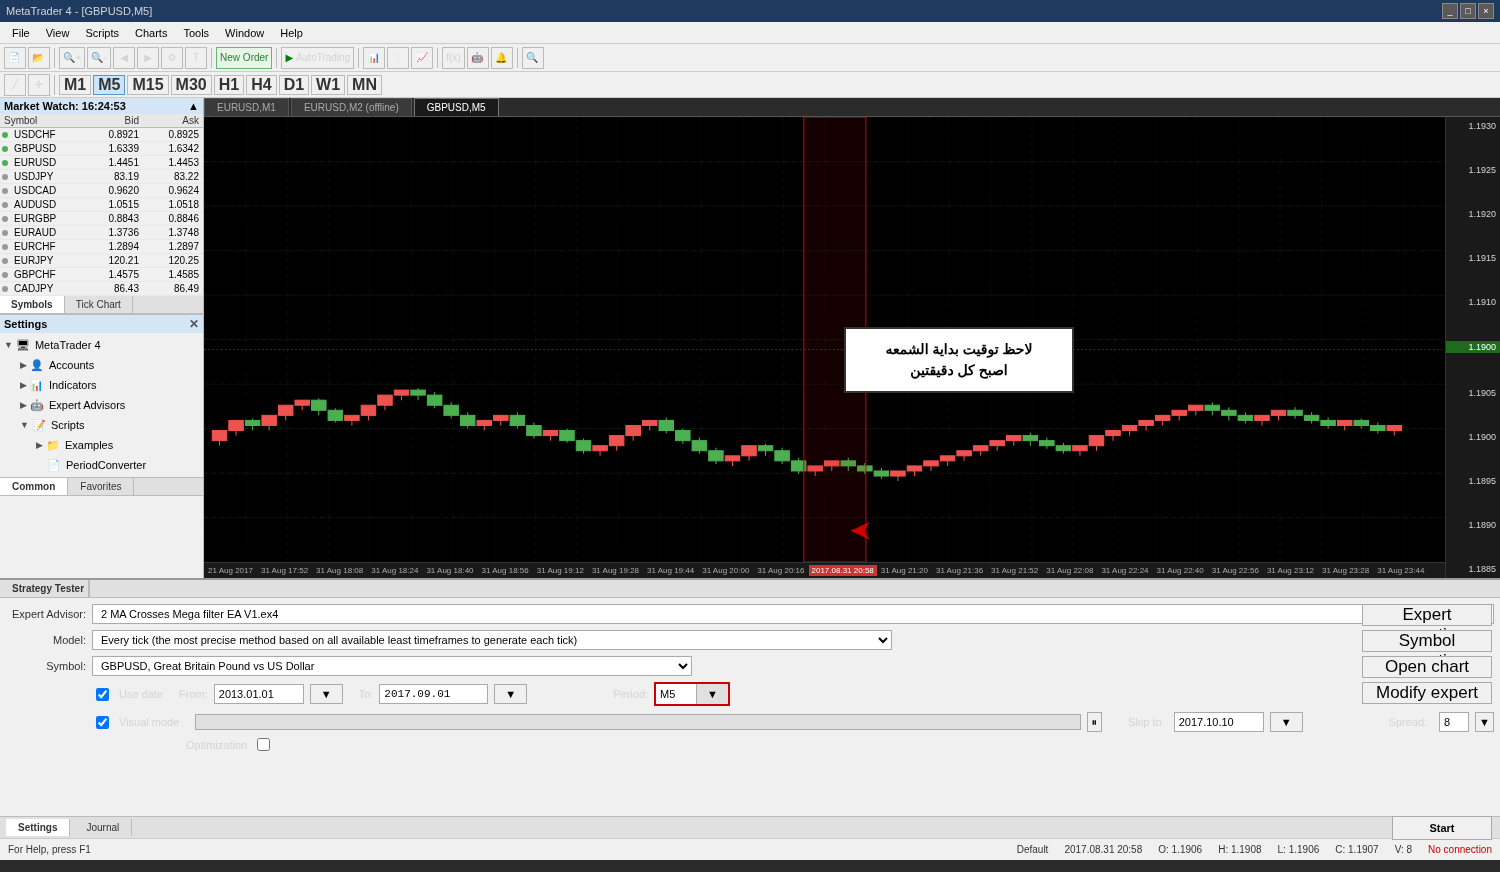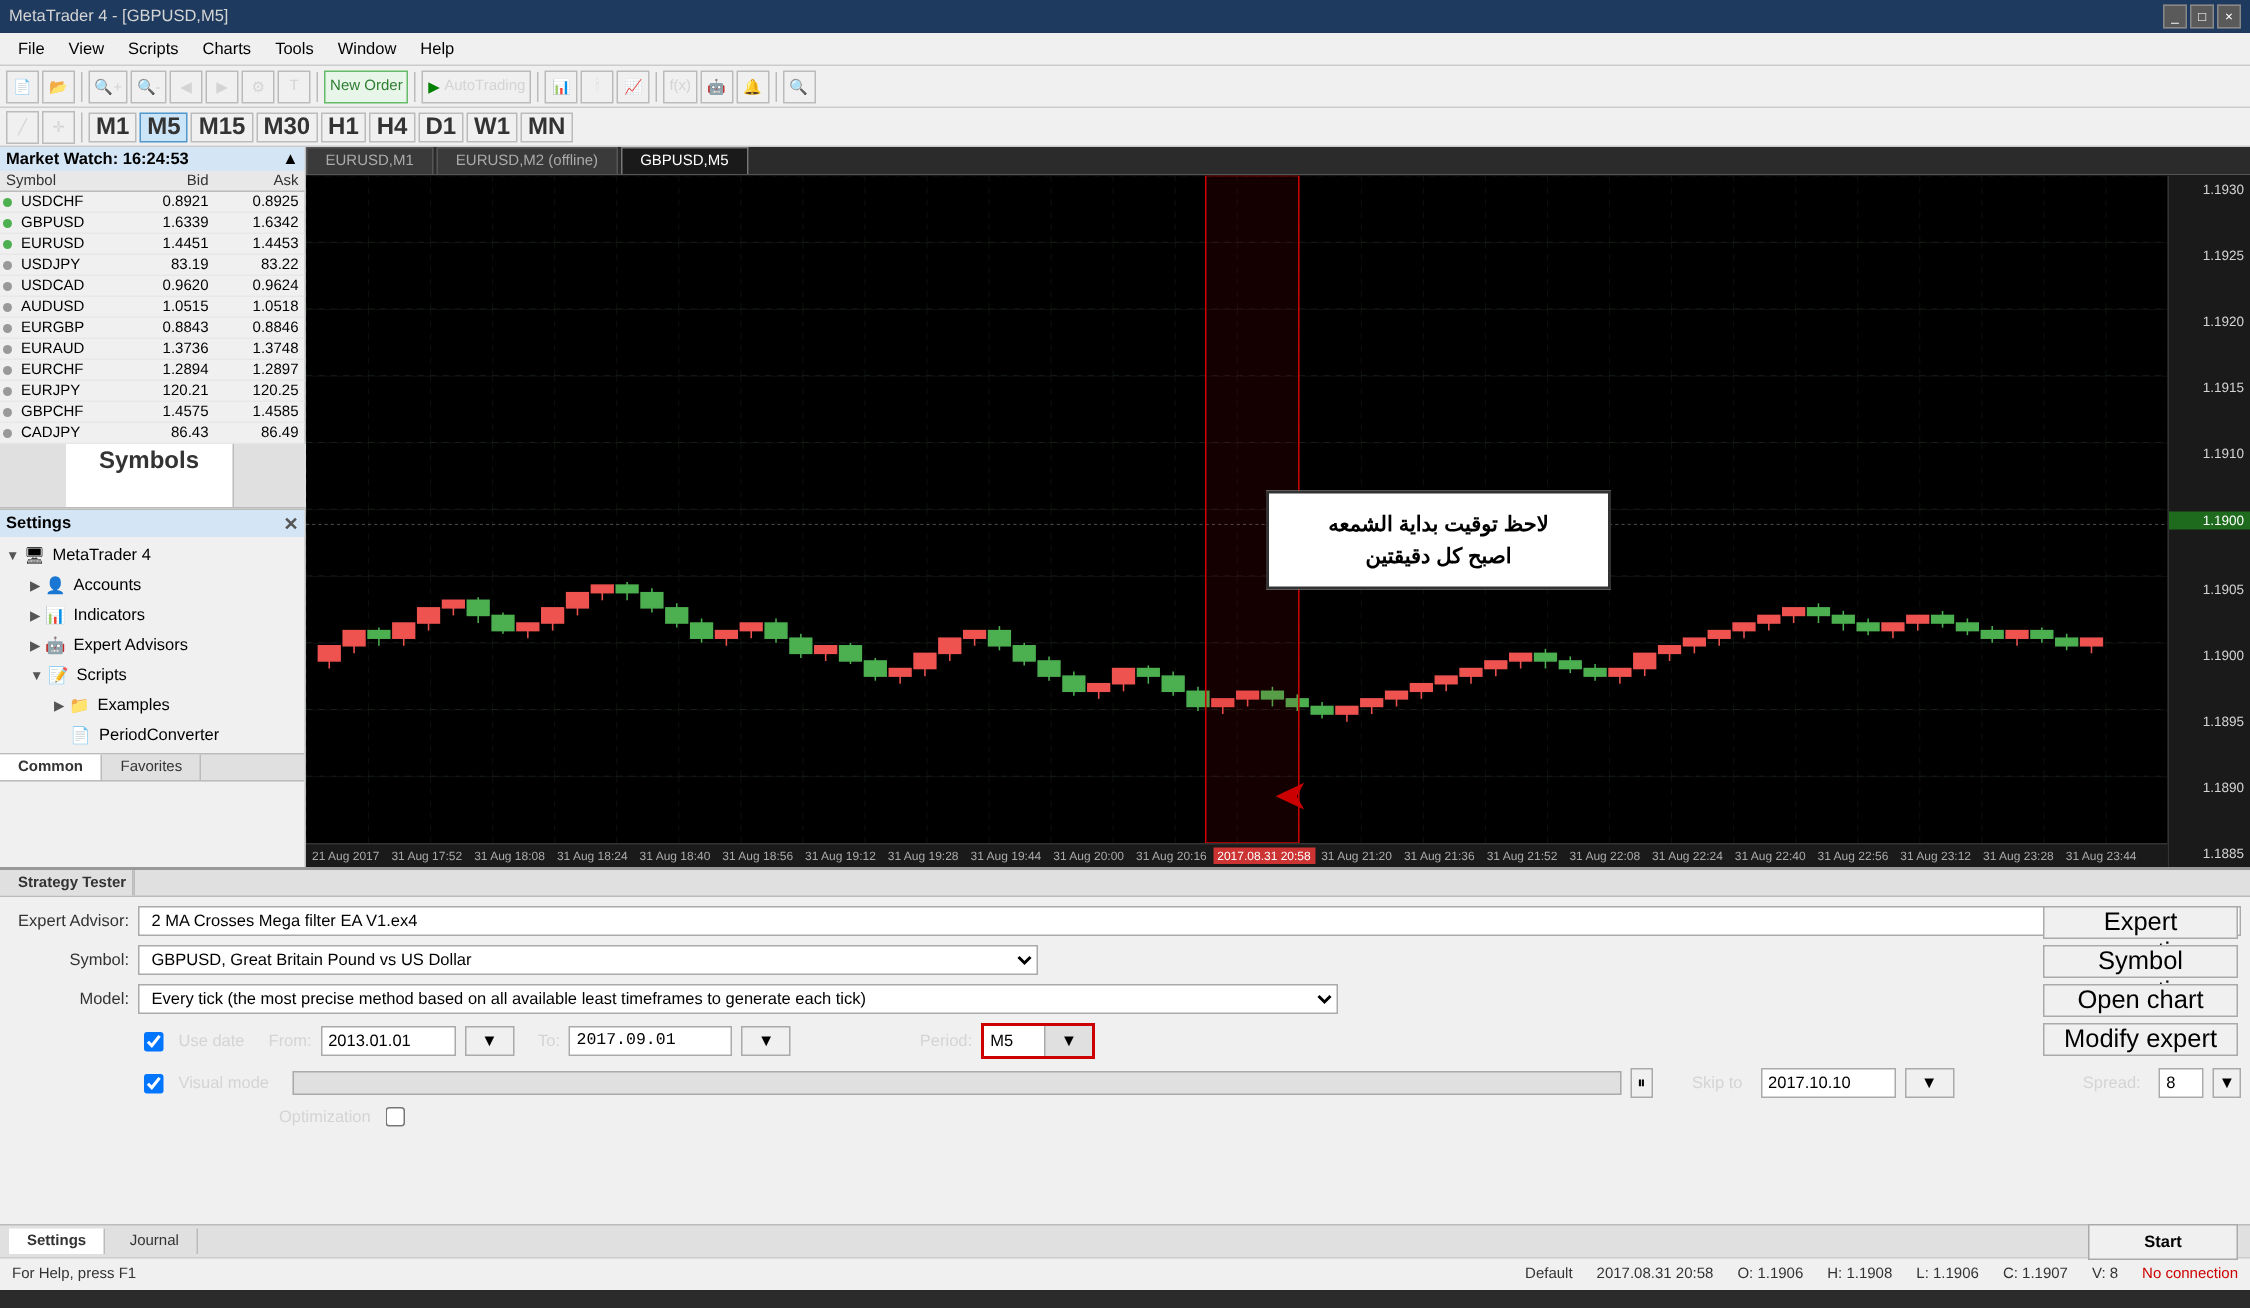--- a/index.html
+++ b/index.html
@@ -40,21 +40,21 @@
     .mw-col:nth-child(2), .mw-col:nth-child(3) { width: 60px; text-align: right; }
     .mw-row { display: flex; align-items: center; border-bottom: 1px solid #e8e8e8; }
     .mw-symbol { flex: 1; font-size: 10px; color: #000; padding: 1px 4px; }
     .mw-bid, .mw-ask { width: 60px; text-align: right; font-size: 10px; color: #000; padding: 1px 4px; }
     .mw-dot { width: 10px; display: flex; align-items: center; justify-content: center; }
     .dot { width: 6px; height: 6px; border-radius: 50%; background: #999; }
     .dot-green { background: #4caf50; }
 
     
     #mw-tabs { display: flex; background: #e0e0e0; border-bottom: 1px solid #bbb; }
-    .mw-tab { padding: 3px 22px; font-size: 16px; cursor: pointer; border-right: 1px solid #bbb; background: #e0e0e0; color: #333; margin-left: 44px; }
+    .mw-tab { padding: 3px 11px; font-size: 10px; cursor: pointer; border-right: 1px solid #bbb; background: #e0e0e0; color: #333; }
     .mw-tab.active { background: #fff; font-weight: bold; }
 
     
     #navigator { flex: 1; overflow: hidden; }
     #nav-header { background: #d4e5f5; padding: 2px 4px; font-size: 11px; font-weight: bold; color: #000; display: flex; justify-content: space-between; align-items: center; }
     .nav-close { cursor: pointer; font-size: 12px; color: #555; }
     .nav-tree { padding: 2px 0; }
     .nav-item { display: flex; align-items: center; padding: 2px 4px; cursor: pointer; font-size: 11px; color: #000; }
     .nav-item .icon { width: 16px; height: 16px; margin-right: 4px; display: flex; align-items: center; justify-content: center; }
     .nav-indent { margin-left: 16px; }
@@ -603,30 +603,30 @@
       </select>
       <div style="position:absolute;right:8px;top:6px;display:flex;flex-direction:column;gap:4px;">
         <button class="strat-right-btn">Expert properties</button>
         <button class="strat-right-btn">Symbol properties</button>
         <button class="strat-right-btn">Open chart</button>
         <button class="strat-right-btn">Modify expert</button>
       </div>
     </div>
 
     <div class="strat-row">
+      <span class="strat-label">Model:</span>
+      <select class="ea-dropdown" style="max-width:800px;">
+        <option>Every tick (the most precise method based on all available least timeframes to generate each tick)</option>
+      </select>
+    </div>
+
+    <div class="strat-row">
       <span class="strat-label">Symbol:</span>
       <select class="ea-dropdown" style="max-width:600px;">
         <option>GBPUSD, Great Britain Pound vs US Dollar</option>
-      </select>
-    </div>
-
-    <div class="strat-row">
-      <span class="strat-label">Model:</span>
-      <select class="ea-dropdown" style="max-width:800px;">
-        <option>Every tick (the most precise method based on all available least timeframes to generate each tick)</option>
       </select>
     </div>
 
     <div class="strat-row">
       <span class="strat-label"></span>
       <input type="checkbox" class="strat-checkbox" checked="" style="">
       <span>Use date</span>
       <span style="margin-left:10px;">From:</span>
       <input type="text" class="strat-input" style="width: 90px;" value="2013.01.01">
       <button class="strat-btn">▼</button>

